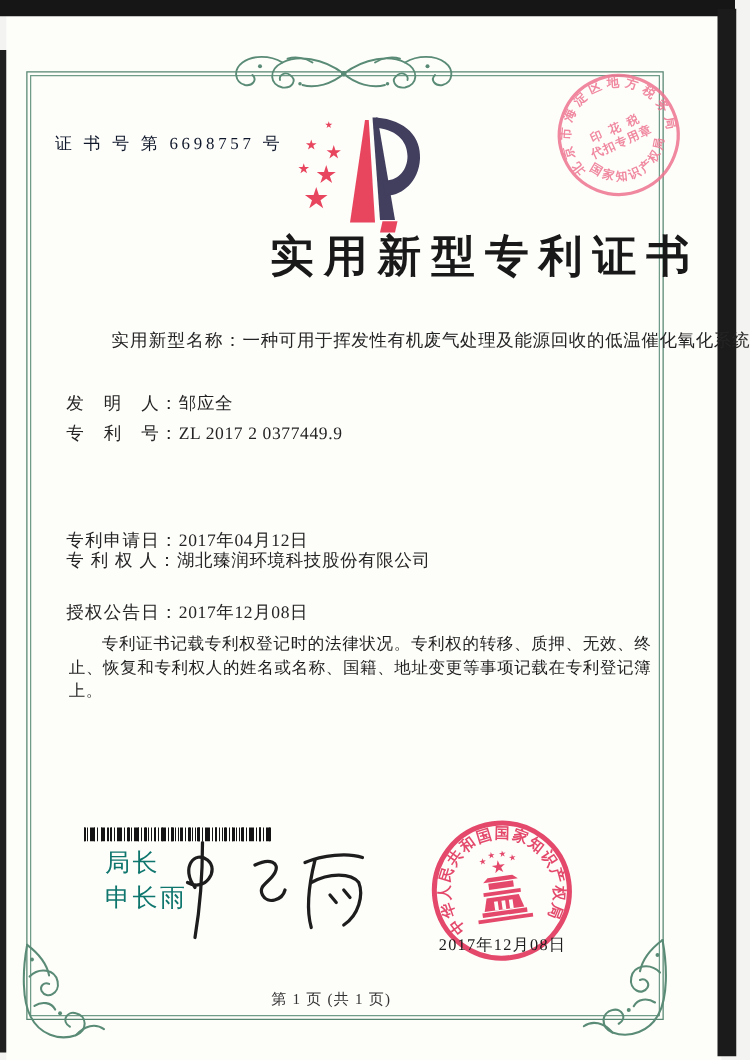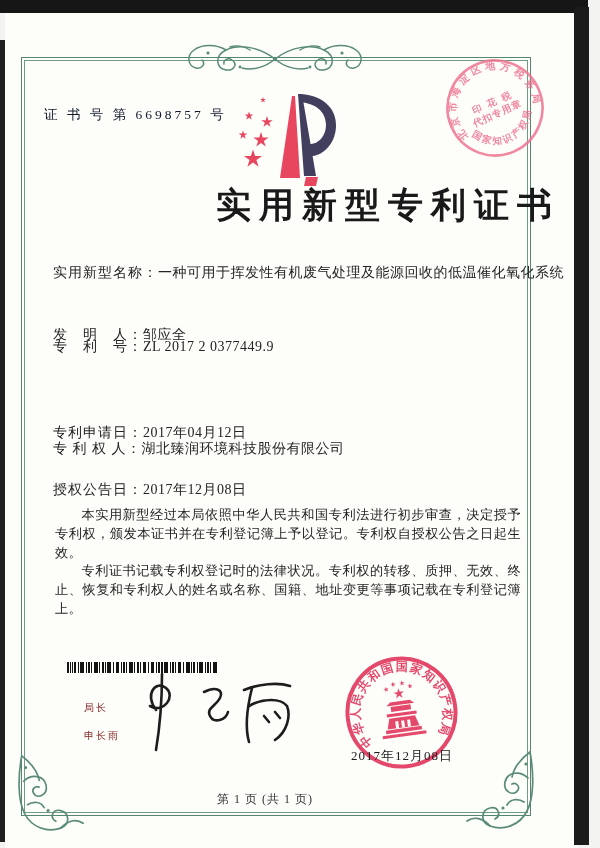--- a/index.html
+++ b/index.html
@@ -24,33 +24,33 @@
   .orn-br{left:466px;top:748px;width:70px;height:84px;transform:scaleX(-1);}
   
   .cert-no{position:absolute;left:44px;top:106px;font-size:13.5px;letter-spacing:3px;color:#0f172a;}
   .logo{position:absolute;left:237px;top:90px;width:100px;height:100px;}
   .title{position:absolute;left:50px;top:182px;width:510px;text-align:right;
          font-size:35px;font-weight:700;letter-spacing:8px;color:#191919;}
   
   .field{position:absolute;left:53px;width:475px;white-space:nowrap;font-size:14px;color:#242424;}
   .field .lab{letter-spacing:1px;}
   .field .val{letter-spacing:0.5px;}
-  .f0{top:264px;}.f1{top:314px;margin-top:12px;}.f2{top:338px;}.f3{top:424px;}.f4{top:440px;}.f5{top:481px;}
+  .f0{top:264px;margin-left:36px;}.f1{top:314px;}.f2{top:338px;}.f3{top:424px;}.f4{top:440px;}.f5{top:481px;}
   
   .body-text{position:absolute;left:55px;top:506px;width:466px;font-size:13.2px;
              line-height:18.8px;text-align:justify;color:#1f1f1f;letter-spacing:0.4px;}
   .body-text p{margin:0;text-indent:2em;}
   
   .barcode{position:absolute;left:67px;top:662px;width:150px;height:11px;
     background-image:
       repeating-linear-gradient(90deg,#141414 0 1px,rgba(0,0,0,0) 1px 2.7px),
       repeating-linear-gradient(90deg,#141414 0 2px,rgba(0,0,0,0) 2px 7px);}
   
-  .director{position:absolute;left:84px;top:694px;font-family:"Liberation Sans","DejaVu Sans",sans-serif;
-            font-size:10px;color:#7f1d1d;line-height:28px;letter-spacing:2px;}
+  .director{position:absolute;left:84px;top:677px;font-family:"Liberation Sans","DejaVu Sans",sans-serif;
+            font-size:20px;color:#0f766e;line-height:28px;letter-spacing:2px;}
   .signature{position:absolute;left:128px;top:672px;width:180px;height:80px;}
   
   .seal{position:absolute;left:343px;top:654px;width:117px;height:117px;transform:rotate(-8deg);opacity:0.92;}
   .seal-date{position:absolute;left:338px;top:747px;width:128px;text-align:center;
              font-size:13px;letter-spacing:1px;color:#1c1c1c;}
   
   .tax-stamp{position:absolute;left:444px;top:57px;width:102px;height:102px;transform:rotate(-24deg);opacity:0.85;}
   
   .footer{position:absolute;left:1px;top:791px;width:528px;text-align:center;font-size:12px;
           color:#333;letter-spacing:1px;}
@@ -161,21 +161,20 @@
   <span class="lab">专利申请日：</span><span class="val">2017年04月12日</span>
 </div>
 <div class="field f4">
   <span class="lab">专 利 权 人：</span><span class="val">湖北臻润环境科技股份有限公司</span>
 </div>
 <div class="field f5">
   <span class="lab">授权公告日：</span><span class="val">2017年12月08日</span>
 </div>
 
 <div class="body-text">
-  <p>本实用新型经过本局依照中华人民共和国专利法进行初步审查，决定授予专利权，颁发本证书并在专利登记簿上予以登记。专利权自授权公告之日起生效。</p>
   <p>专利证书记载专利权登记时的法律状况。专利权的转移、质押、无效、终止、恢复和专利权人的姓名或名称、国籍、地址变更等事项记载在专利登记簿上。</p>
 </div>
 
 <div class="barcode"></div>
 
 <div class="director">
   <div>局长</div>
   <div>申长雨</div>
 </div>
 

